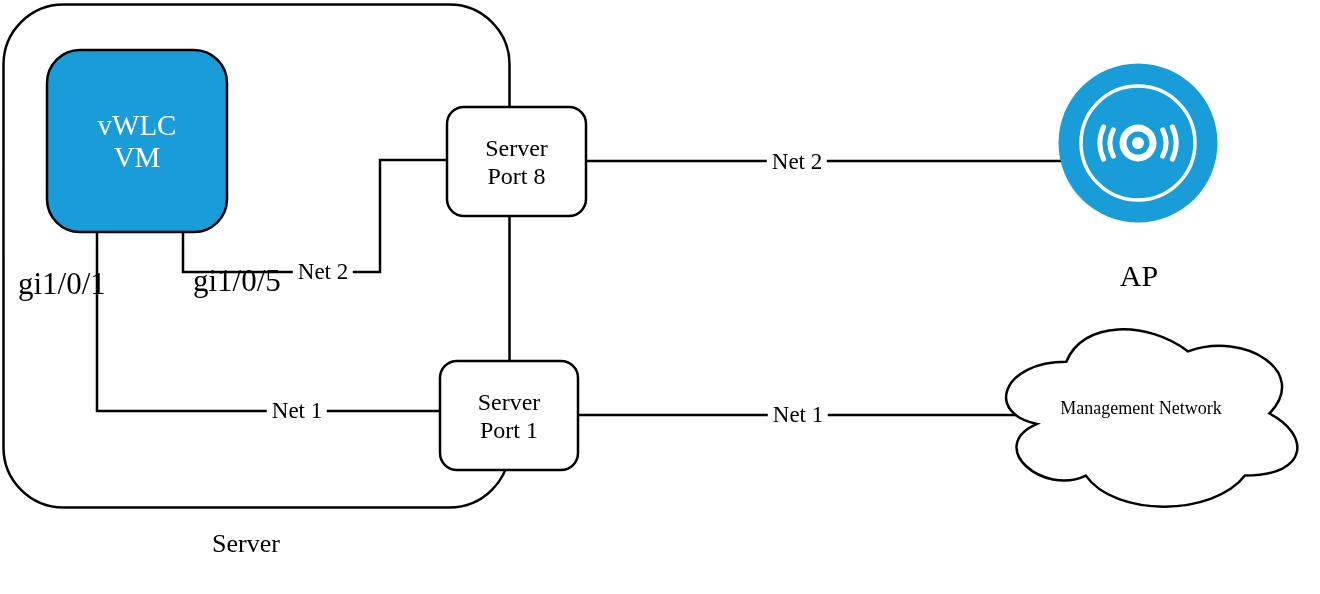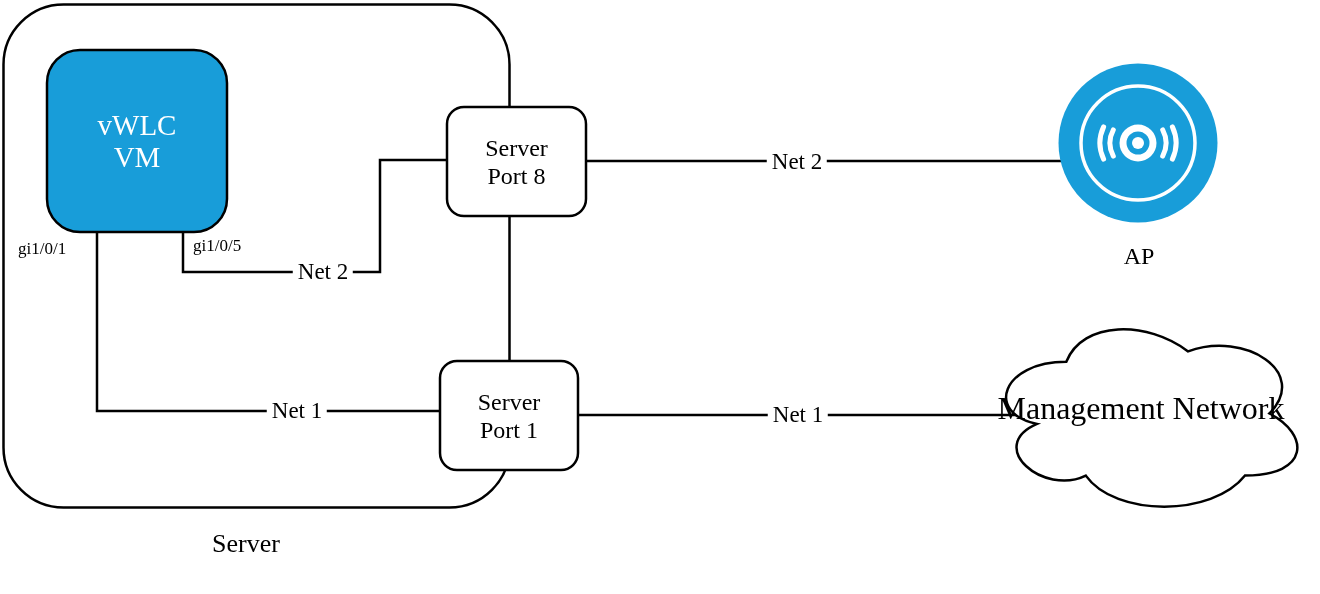--- a/index.html
+++ b/index.html
@@ -47,28 +47,30 @@
     left: 440px; top: 361px; width: 138px; height: 109px;
     font-size: 24px; line-height: 28px;
   }
   .edge-label {
     font-size: 23px;
     background: #ffffff;
     padding: 0 5px;
     transform: translate(-50%, -50%);
   }
   .port-label {
-    font-size: 17px;
+    font-size: 31px;
+    margin-top: 27px;
   }
   .ap-label {
-    font-size: 24px;
+    font-size: 30px;
     transform: translate(-50%, -50%);
+    margin-top: 20px;
   }
   .cloud-label {
-    font-size: 32px;
+    font-size: 18px;
     transform: translate(-50%, -50%);
   }
   .hypervisor-label {
     left: 246px; top: 527px;
     transform: translateX(-50%);
     font-size: 26px; line-height: 33px;
     text-align: center;
   }
 </style>
 </head>

